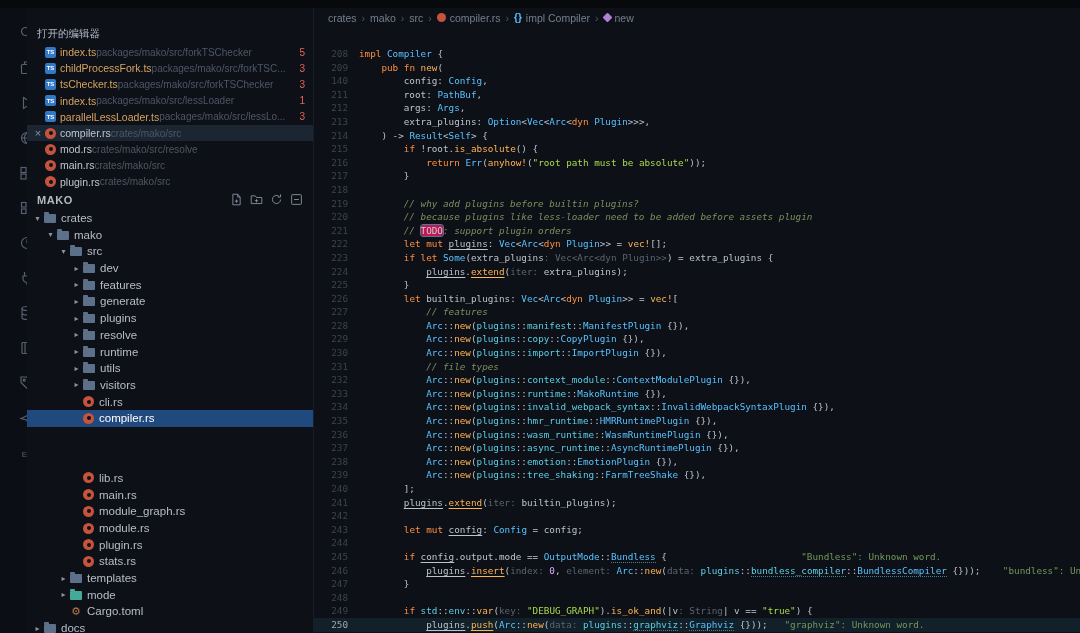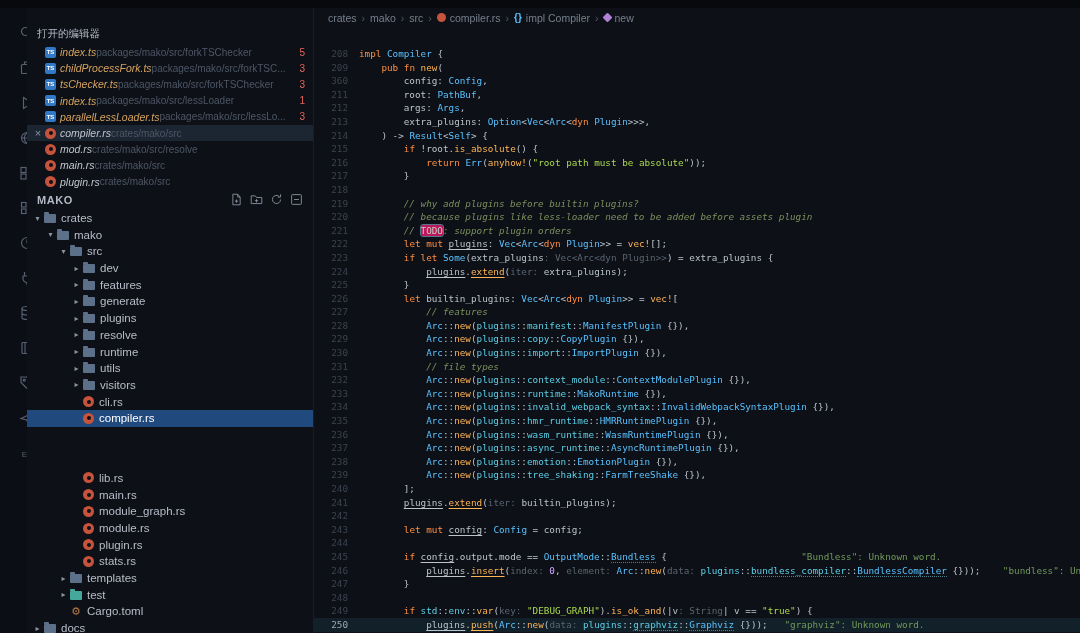--- a/index.html
+++ b/index.html
@@ -19,21 +19,21 @@
            padding-top:24px;overflow:hidden;position:relative;}
   .sec-header{height:20px;display:flex;align-items:center;padding:0 10px;color:#b3bac6;font-size:10.5px;}
   .mako-header{justify-content:space-between;font-weight:bold;font-size:11px;letter-spacing:.6px;height:20px;}
   .mako-actions{display:flex;gap:7px;}
   .mako-actions span{width:13px;height:13px;display:inline-flex;}
   .mako-actions svg{width:13px;height:13px;stroke:#8a93a1;fill:none;stroke-width:1.1;}
 
   .oe-row{height:16.2px;display:flex;align-items:center;padding:0 8px 0 4px;font-size:10.5px;cursor:pointer;}
   .oe-row.active{background:#1c2532;}
   .oe-close{width:14px;flex-shrink:0;color:#8a93a1;font-size:11px;text-align:center;line-height:14px;}
-  .oe-name{margin-left:4px;white-space:nowrap;flex-shrink:0;font-style:italic;}
+  .oe-name{margin-left:4px;white-space:nowrap;flex-shrink:0;}
   .oe-name.mod{color:#d6a35f;}
   .oe-name.plain{color:#c0c6cf;}
   .oe-path{color:#4e5766;font-size:10px;white-space:nowrap;overflow:hidden;flex:1;}
   .oe-badge{color:#e8635a;font-size:10px;margin-left:6px;flex-shrink:0;}
 
   .ex-row{height:16.7px;display:flex;align-items:center;font-size:11.5px;color:#b7bdc8;
           cursor:pointer;padding-right:10px;}
   .ex-row.sel{background:#20497e;color:#ffffff;}
   .chev{width:13px;flex-shrink:0;text-align:center;color:#8a93a1;font-size:8px;}
   .ex-label{margin-left:5px;white-space:nowrap;}
@@ -357,21 +357,21 @@
           <span class="ex-label">stats.rs</span>
         </div>
         <div class="ex-row" style="padding-left: 30px;">
           <span class="chev">▸</span>
           <span class="ficon folder"></span>
           <span class="ex-label">templates</span>
         </div>
         <div class="ex-row" style="padding-left: 30px;">
           <span class="chev">▸</span>
           <span class="ficon folder" style="background: rgb(68, 168, 155);"></span>
-          <span class="ex-label">test</span>
+          <span class="ex-label">mode</span>
         </div>
         <div class="ex-row" style="padding-left: 30px;">
           <span class="chev"></span>
           <span class="ficon toml">⚙</span>
           <span class="ex-label">Cargo.toml</span>
         </div>
         <div class="ex-row" style="padding-left: 4px;">
           <span class="chev">▸</span>
           <span class="ficon folder"></span>
           <span class="ex-label">docs</span>
@@ -433,21 +433,21 @@
     <div class="code" id="code">
         <div class="cl">
           <span class="ln">208</span>
           <span class="lc"><span class="tk-k">impl</span><span class="tk-d"> </span><span class="tk-t">Compiler</span><span class="tk-d"> {</span></span>
         </div>
         <div class="cl">
           <span class="ln">209</span>
           <span class="lc"><span class="tk-d">    </span><span class="tk-k">pub</span><span class="tk-d"> </span><span class="tk-k">fn</span><span class="tk-d"> </span><span class="tk-f">new</span><span class="tk-d">(</span></span>
         </div>
         <div class="cl">
-          <span class="ln">360</span>
+          <span class="ln">140</span>
           <span class="lc"><span class="tk-d">        config: </span><span class="tk-t">Config</span><span class="tk-d">,</span></span>
         </div>
         <div class="cl">
           <span class="ln">211</span>
           <span class="lc"><span class="tk-d">        root: </span><span class="tk-t">PathBuf</span><span class="tk-d">,</span></span>
         </div>
         <div class="cl">
           <span class="ln">212</span>
           <span class="lc"><span class="tk-d">        args: </span><span class="tk-t">Args</span><span class="tk-d">,</span></span>
         </div>

